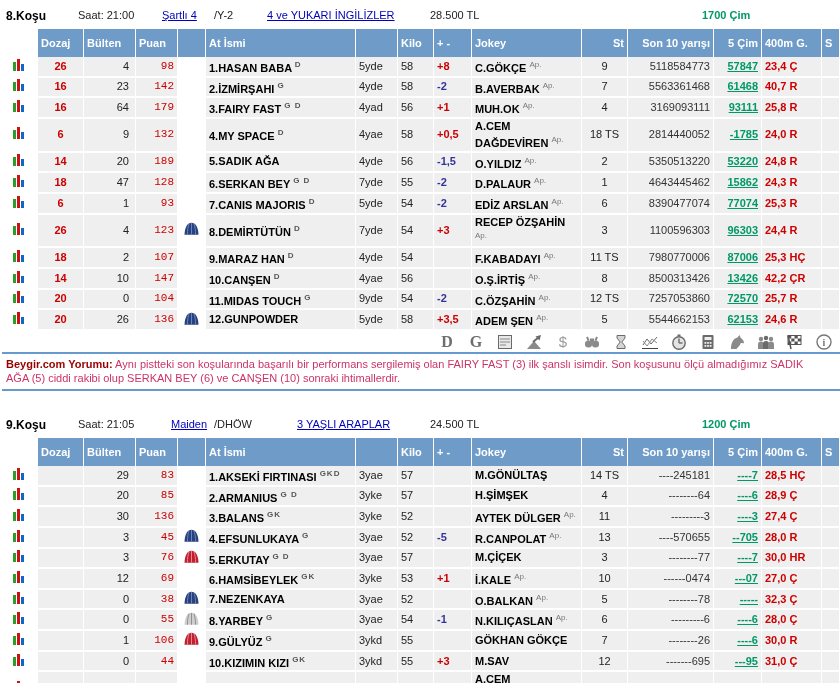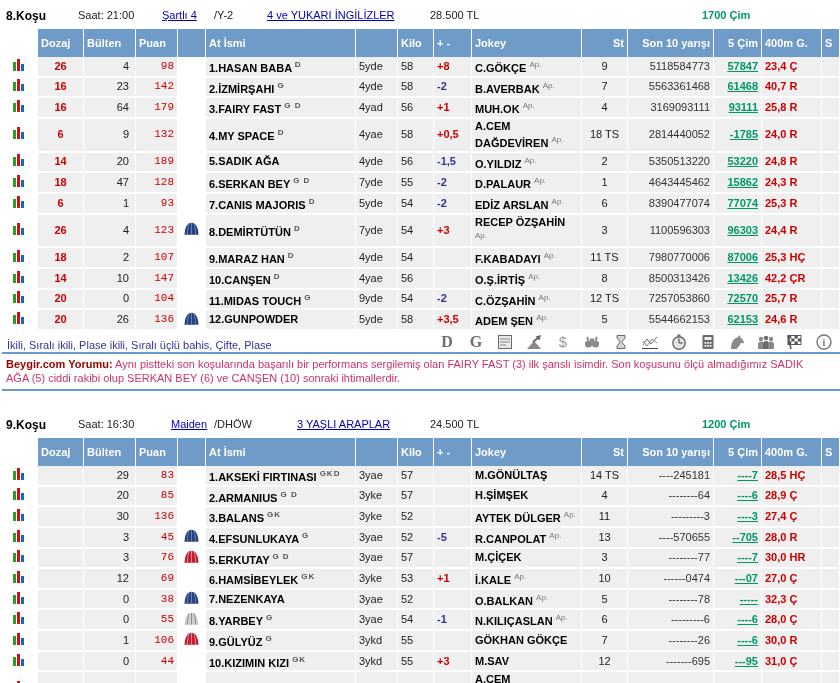--- a/index.html
+++ b/index.html
@@ -367,21 +367,20 @@
             <td class="c-st">5</td>
             <td class="c-son10">5544662153</td>
             <td class="c-cim5">62153</td>
             <td class="c-g400">24,6 R</td>
             <td></td>
           </tr>
         </tbody>
     </table>
     <div class="race-foot">
       <div class="foot-left">
-        <div class="bets">İkili, Sıralı ikili, Plase ikili, Sıralı üçlü bahis, Çifte, Plase</div>
       </div>
       <div class="toolbar">
           <span class="tb-icon">
             <span class="tb-letter">D</span>
           </span>
           <span class="tb-icon">
             <span class="tb-letter">G</span>
           </span>
           <span class="tb-icon">
             <svg width="18" height="18">
@@ -491,21 +490,21 @@
     </div>
     <div class="comment">
       <b>Beygir.com Yorumu:</b>
       <span>Aynı pistteki son koşularında başarılı bir performans sergilemiş olan FAIRY FAST (3) ilk şanslı isimdir. Son koşusunu ölçü almadığımız SADIK AĞA (5) ciddi rakibi olup SERKAN BEY (6) ve CANŞEN (10) sonraki ihtimallerdir.</span>
     </div>
   </section>
 
   <section class="race">
     <div class="race-head">
       <span class="race-num" style="left:4px">9.Koşu</span>
-      <span class="race-time" style="left:76px">Saat: 16:30</span>
+      <span class="race-time" style="left:76px">Saat: 21:05</span>
       <span class="race-link" style="left:169px">Maiden</span>
       <span class="race-cond-suffix" style="left:212px">/DHÖW</span>
       <span class="race-link" style="left:295px">3 YAŞLI ARAPLAR</span>
       <span class="race-prize" style="left:428px">24.500 TL</span>
       <span class="race-dist" style="left:700px">1200 Çim</span>
     </div>
     <table>
       <colgroup>
           <col style="width:36px">
           <col style="width:46px">

